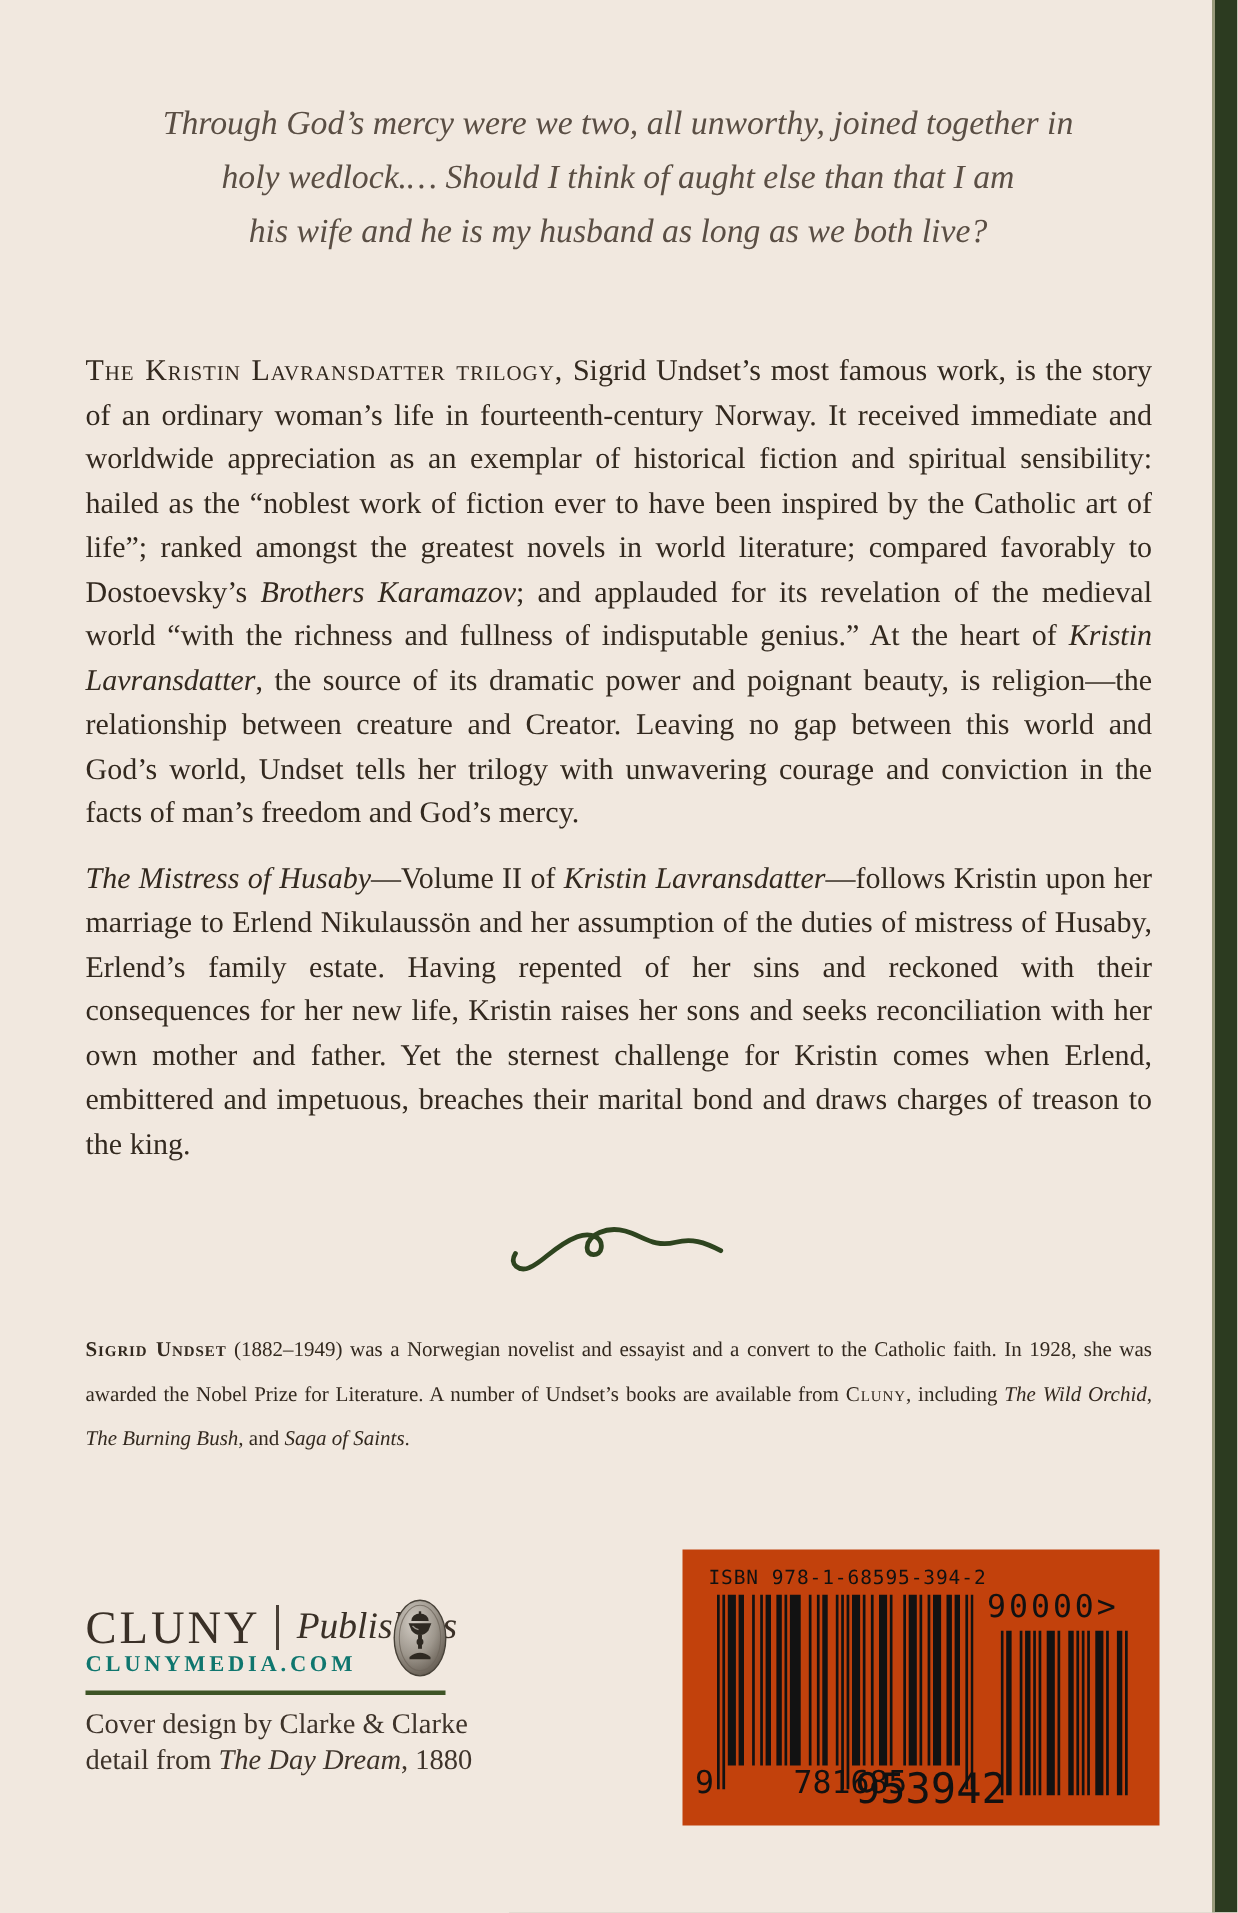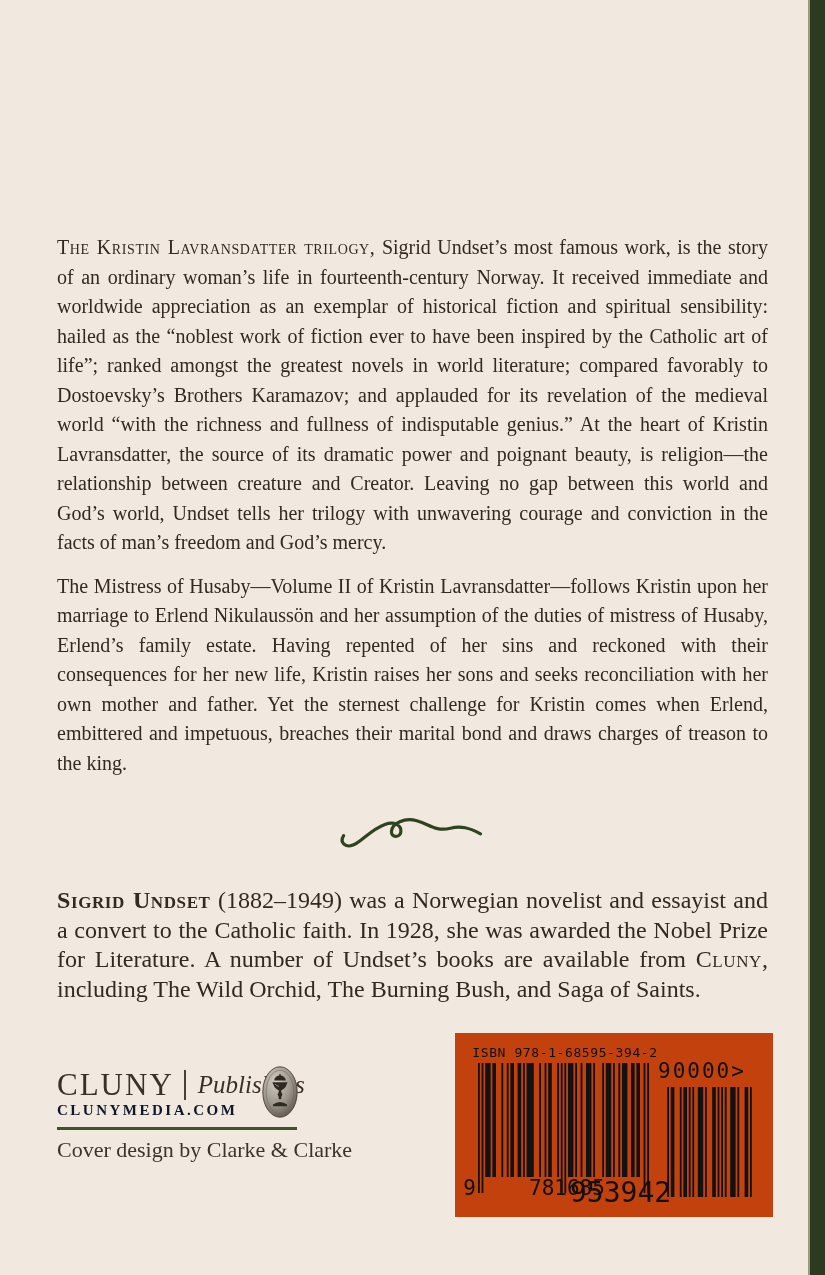--- a/index.html
+++ b/index.html
@@ -17,49 +17,49 @@
     font-style:italic; font-size:22.5px; line-height:36px;
     color:#5a4e44; text-align:center;
   }
   .synopsis{
     position:absolute; left:57px; top:233px; width:711px;
     font-size:20px; line-height:29.5px; color:#33291f;
     text-align:justify;
   }
   .synopsis p{margin:0;}
   .synopsis p + p{margin-top:14px;}
-  .seg-italic{}
+  .seg-italic{font-style:italic;}
   .seg-smallcaps{font-variant:small-caps; letter-spacing:0.6px;}
   .seg-boldsmallcaps{font-variant:small-caps; font-weight:bold; letter-spacing:0.6px;}
   .flourish{
     position:absolute; left:57px; top:808px; width:711px; text-align:center;
   }
   .bio{
     position:absolute; left:57px; top:886px; width:711px; margin:0;
-    font-size:24px; line-height:29.5px; color:#33291f; text-align:justify;
+    font-size:14px; line-height:29.5px; color:#33291f; text-align:justify;
   }
   .pub-row{
     position:absolute; left:57px; top:1066px; height:38px;
     display:flex; align-items:center; color:#3a3027;
   }
   .pub-name{font-size:31px; letter-spacing:2px;}
   .pub-pipe{width:2px; height:30px; background:#4a4037; margin:0 12px 0 10px;}
   .pub-tag{font-size:25px; font-style:italic;}
   .pub-site{
     position:absolute; left:57px; top:1102px;
-    font-size:15px; font-weight:bold; letter-spacing:2.5px; color:#0f172a;font-family:Liberation Serif, serif;
+    font-size:15px; font-weight:bold; letter-spacing:2.5px; color:#0f766e;font-family:Liberation Serif, serif;
   }
   .medallion{position:absolute; left:262px; top:1066px;}
   .pub-rule{
     position:absolute; left:57px; top:1127px; width:240px; height:3px;
     background:#3e5426;
   }
   .credits{
     position:absolute; left:57px; top:1138px;
-    font-size:22px; line-height:23.5px; color:#3e332a;
+    font-size:19px; line-height:23.5px; color:#3e332a;
   }
   .barcode-box{
     position:absolute; left:455px; top:1033px; width:318px; height:184px;
     background:#c2410c;
   }
   .bc-num{font-family:"DejaVu Sans Mono", monospace; color:#111;}
   .isbn-label{
     position:absolute; left:14px; top:12px; width:192px;
     font-size:13px; letter-spacing:0.6px; text-align:center;
   }
@@ -73,20 +73,25 @@
   }
   .ean5-svg{position:absolute; left:212px; top:54px;}
 </style>
 </head>
 <body>
 
 <div class="page">
 
   <div class="border-right"></div>
 
+  <div class="quote">
+    <div>Through God’s mercy were we two, all unworthy, joined together in</div>
+    <div>holy wedlock.… Should I think of aught else than that I am</div>
+    <div>his wife and he is my husband as long as we both live?</div>
+  </div>
 
   <div class="synopsis">
     <p><span class="seg-smallcaps">The Kristin Lavransdatter trilogy,</span><span> Sigrid Undset’s most famous work, is the story of an ordinary woman’s life in fourteenth-century Norway. It received immediate and worldwide appreciation as an exemplar of historical fiction and spiritual sensibility: hailed as the “noblest work of fiction ever to have been inspired by the Catholic art of life”; ranked amongst the greatest novels in world literature; compared favorably to Dostoevsky’s </span><span class="seg-italic">Brothers Karamazov</span><span>; and applauded for its revelation of the medieval world “with the richness and fullness of indisputable genius.” At the heart of </span><span class="seg-italic">Kristin Lavransdatter</span><span>, the source of its dramatic power and poignant beauty, is religion—the relationship between creature and Creator. Leaving no gap between this world and God’s world, Undset tells her trilogy with unwavering courage and conviction in the facts of man’s freedom and God’s mercy.</span></p>
     <p><span class="seg-italic">The Mistress of Husaby</span><span>—Volume II of </span><span class="seg-italic">Kristin Lavransdatter</span><span>—follows Kristin upon her marriage to Erlend Nikulaussön and her assumption of the duties of mistress of Husaby, Erlend’s family estate. Having repented of her sins and reckoned with their consequences for her new life, Kristin raises her sons and seeks reconciliation with her own mother and father. Yet the sternest challenge for Kristin comes when Erlend, embittered and impetuous, breaches their marital bond and draws charges of treason to the king.</span></p>
   </div>
 
   <div class="flourish">
     <svg width="150" height="46" viewBox="0 0 160 46" fill="none">
       <path d="M6,28 C1,36 9,41 16,38 C26,34 34,22 50,16 C60,12.5 68,16.5 67,24 C66.2,30.5 56.5,30.5 57,23.5 C57.6,14.5 71,8.5 84,12 C97,15.5 104,24 120,20 C131,17.2 140,19.5 152,26" stroke="#2e441f" stroke-width="3.4" stroke-linecap="round"></path>
     </svg>
@@ -120,20 +125,21 @@
       <circle cx="18" cy="28.6" r="2.3"></circle>
       <path d="M11 38.6 q7 -5.4 14 0 l0 1.6 h-14 z"></path>
     </g>
     <path d="M13 18 a8 6 0 0 0 4 2.4" stroke="#cfc9c0" stroke-width="0.8" fill="none" opacity="0.7"></path>
   </svg>
 
   <div class="pub-rule"></div>
 
   <div class="credits">
     <div><span>Cover design by Clarke &amp; Clarke</span></div>
+    <div><span>detail from </span><span class="seg-italic">The Day Dream</span><span>, 1880</span></div>
   </div>
 
   <div class="barcode-box">
     <div class="bc-num isbn-label">ISBN 978-1-68595-394-2</div>
     <svg id="ean13-svg" class="ean13-svg" width="171" height="130" viewBox="0 0 171 130">
         <rect x="0.00" y="0" width="1.80" height="130" fill="#121212"></rect>
         <rect x="3.60" y="0" width="1.80" height="130" fill="#121212"></rect>
         <rect x="7.20" y="0" width="5.40" height="114" fill="#121212"></rect>
         <rect x="14.40" y="0" width="3.60" height="114" fill="#121212"></rect>
         <rect x="23.40" y="0" width="1.80" height="114" fill="#121212"></rect>

